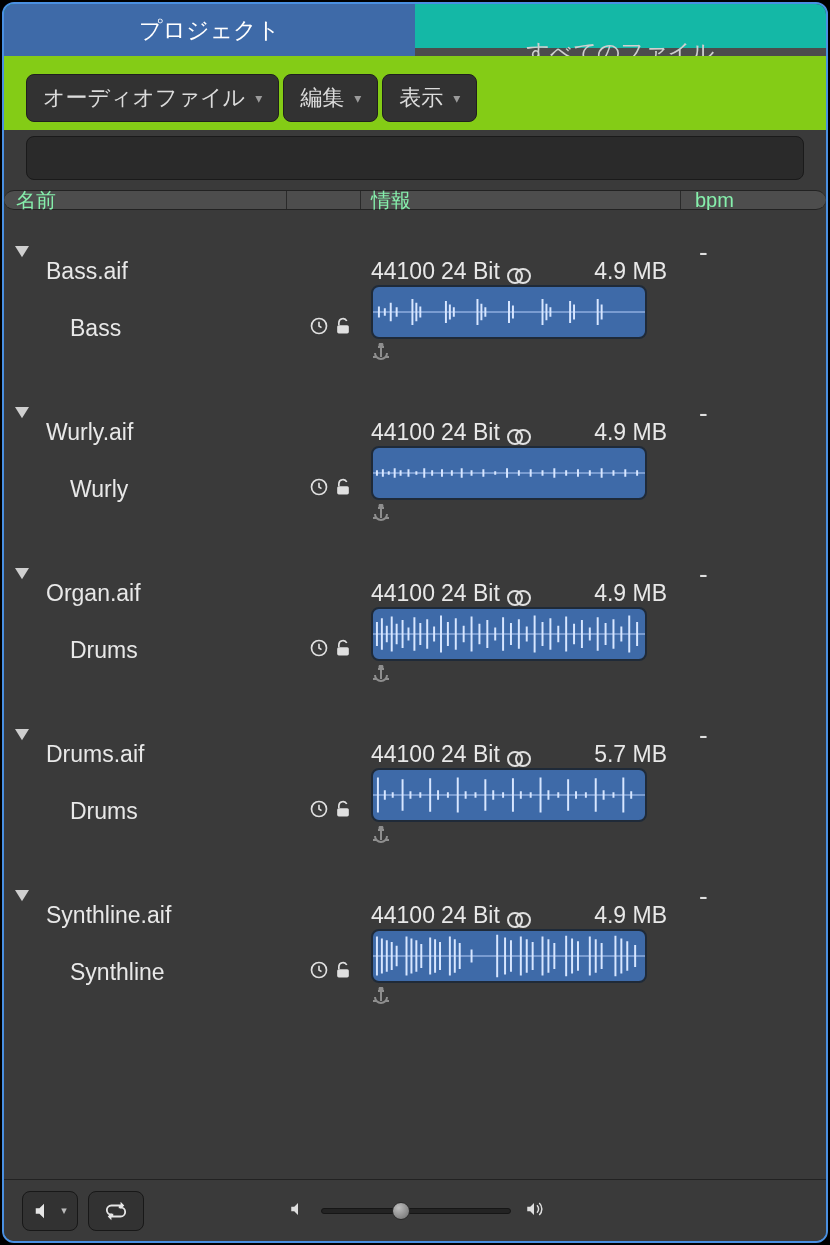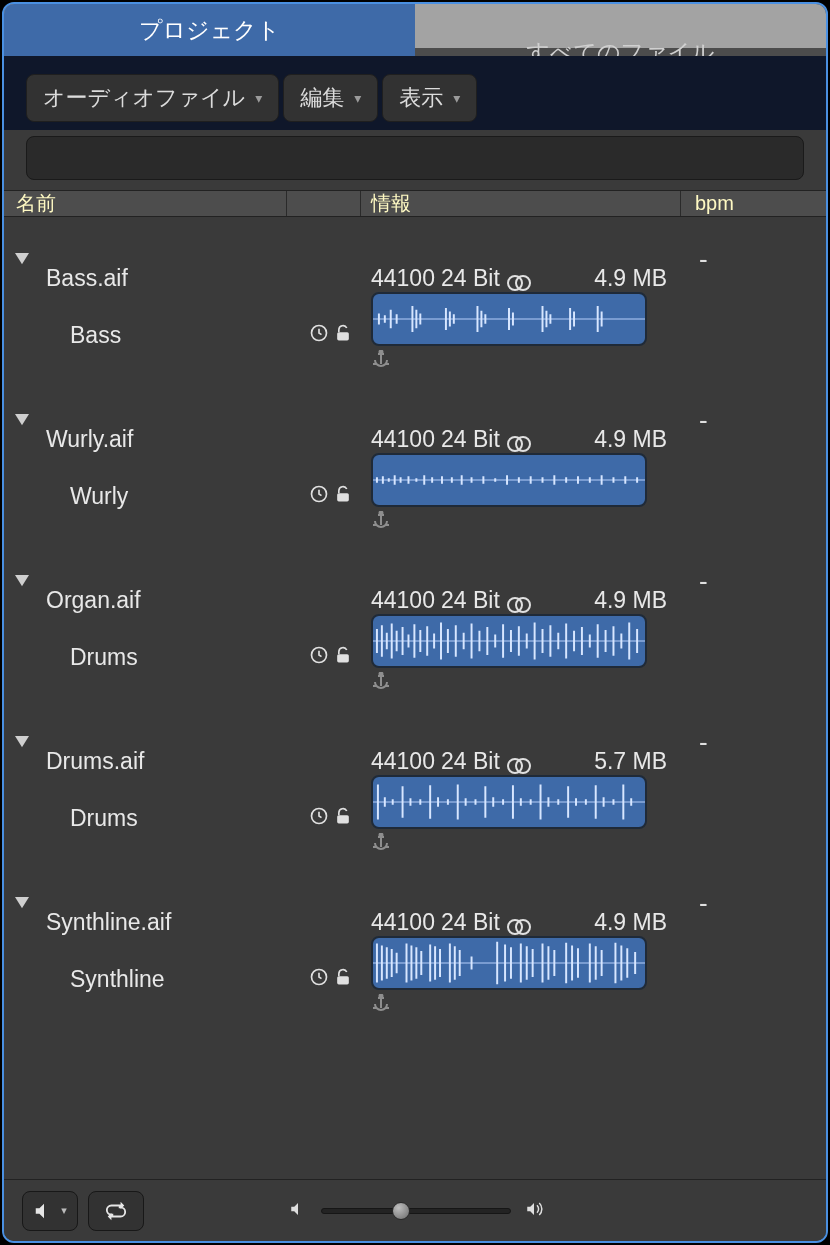--- a/index.html
+++ b/index.html
@@ -6,33 +6,33 @@
   html, body { width: 830px; height: 1245px; background: #000; font-family: -apple-system, "Helvetica Neue", Arial, sans-serif; overflow: hidden; }
   .window {
     width: 826px; height: 1241px; margin: 2px;
     background: #3a3a3a;
     border: 2px solid #4a90e2;
     border-radius: 12px;
     display: flex; flex-direction: column;
     overflow: hidden;
     color: #e8e8e8;
   }
-  .tabs { display: flex; height: 52px; background: #a3a3a3; }
+  .tabs { display: flex; height: 52px; background: #14b8a6; }
   .tab {
     flex: 1; display: flex; align-items: center; justify-content: center;
     font-size: 23px; color: #d0d0d0;
     cursor: default;
   }
   .tab.active { background: #3e6aa8; color: #fff; }
   .tab:not(.active) { background: #4c4c4c; margin-top: 44px; }
 
   .toolbar {
     display: flex; align-items: center; gap: 4px;
     padding: 18px 22px 8px 22px;
-    background: #0f172a;
+    background: #84cc16;
   }
   .pill {
     display: inline-flex; align-items: center; gap: 10px;
     background: #323232;
     border: 1px solid #1f1f1f;
     border-radius: 8px;
     padding: 8px 16px;
     font-size: 22px;
     color: #dcdcdc;
     cursor: default;
@@ -45,22 +45,22 @@
     background: #2a2a2a;
     border: 1px solid #1a1a1a;
     border-radius: 8px;
   }
 
   .header-row {
     display: flex; align-items: center;
     background: #4d4d4d;
     border-top: 1px solid #222;
     border-bottom: 1px solid #222;
-    height: 27px;
-    font-size: 20px; color: #fef9c3;
+    height: 20px;
+    font-size: 20px; color: #86efac; border-radius: 16px;
   }
   .col-name  { width: 283px; padding-left: 12px; border-right: 1px solid #2a2a2a; height:100%; display:flex; align-items:center;}
   .col-icons { width: 74px; border-right: 1px solid #2a2a2a; height:100%; }
   .col-info  { width: 320px; padding-left: 10px; border-right: 1px solid #2a2a2a; height:100%; display:flex; align-items:center;}
   .col-bpm   { flex:1; padding-left: 14px; height:100%; display:flex; align-items:center;}
 
   .list { flex: 1; overflow-y: auto; background: #3a3a3a; }
 
   .file-group { }
   .file-row, .region-row {

